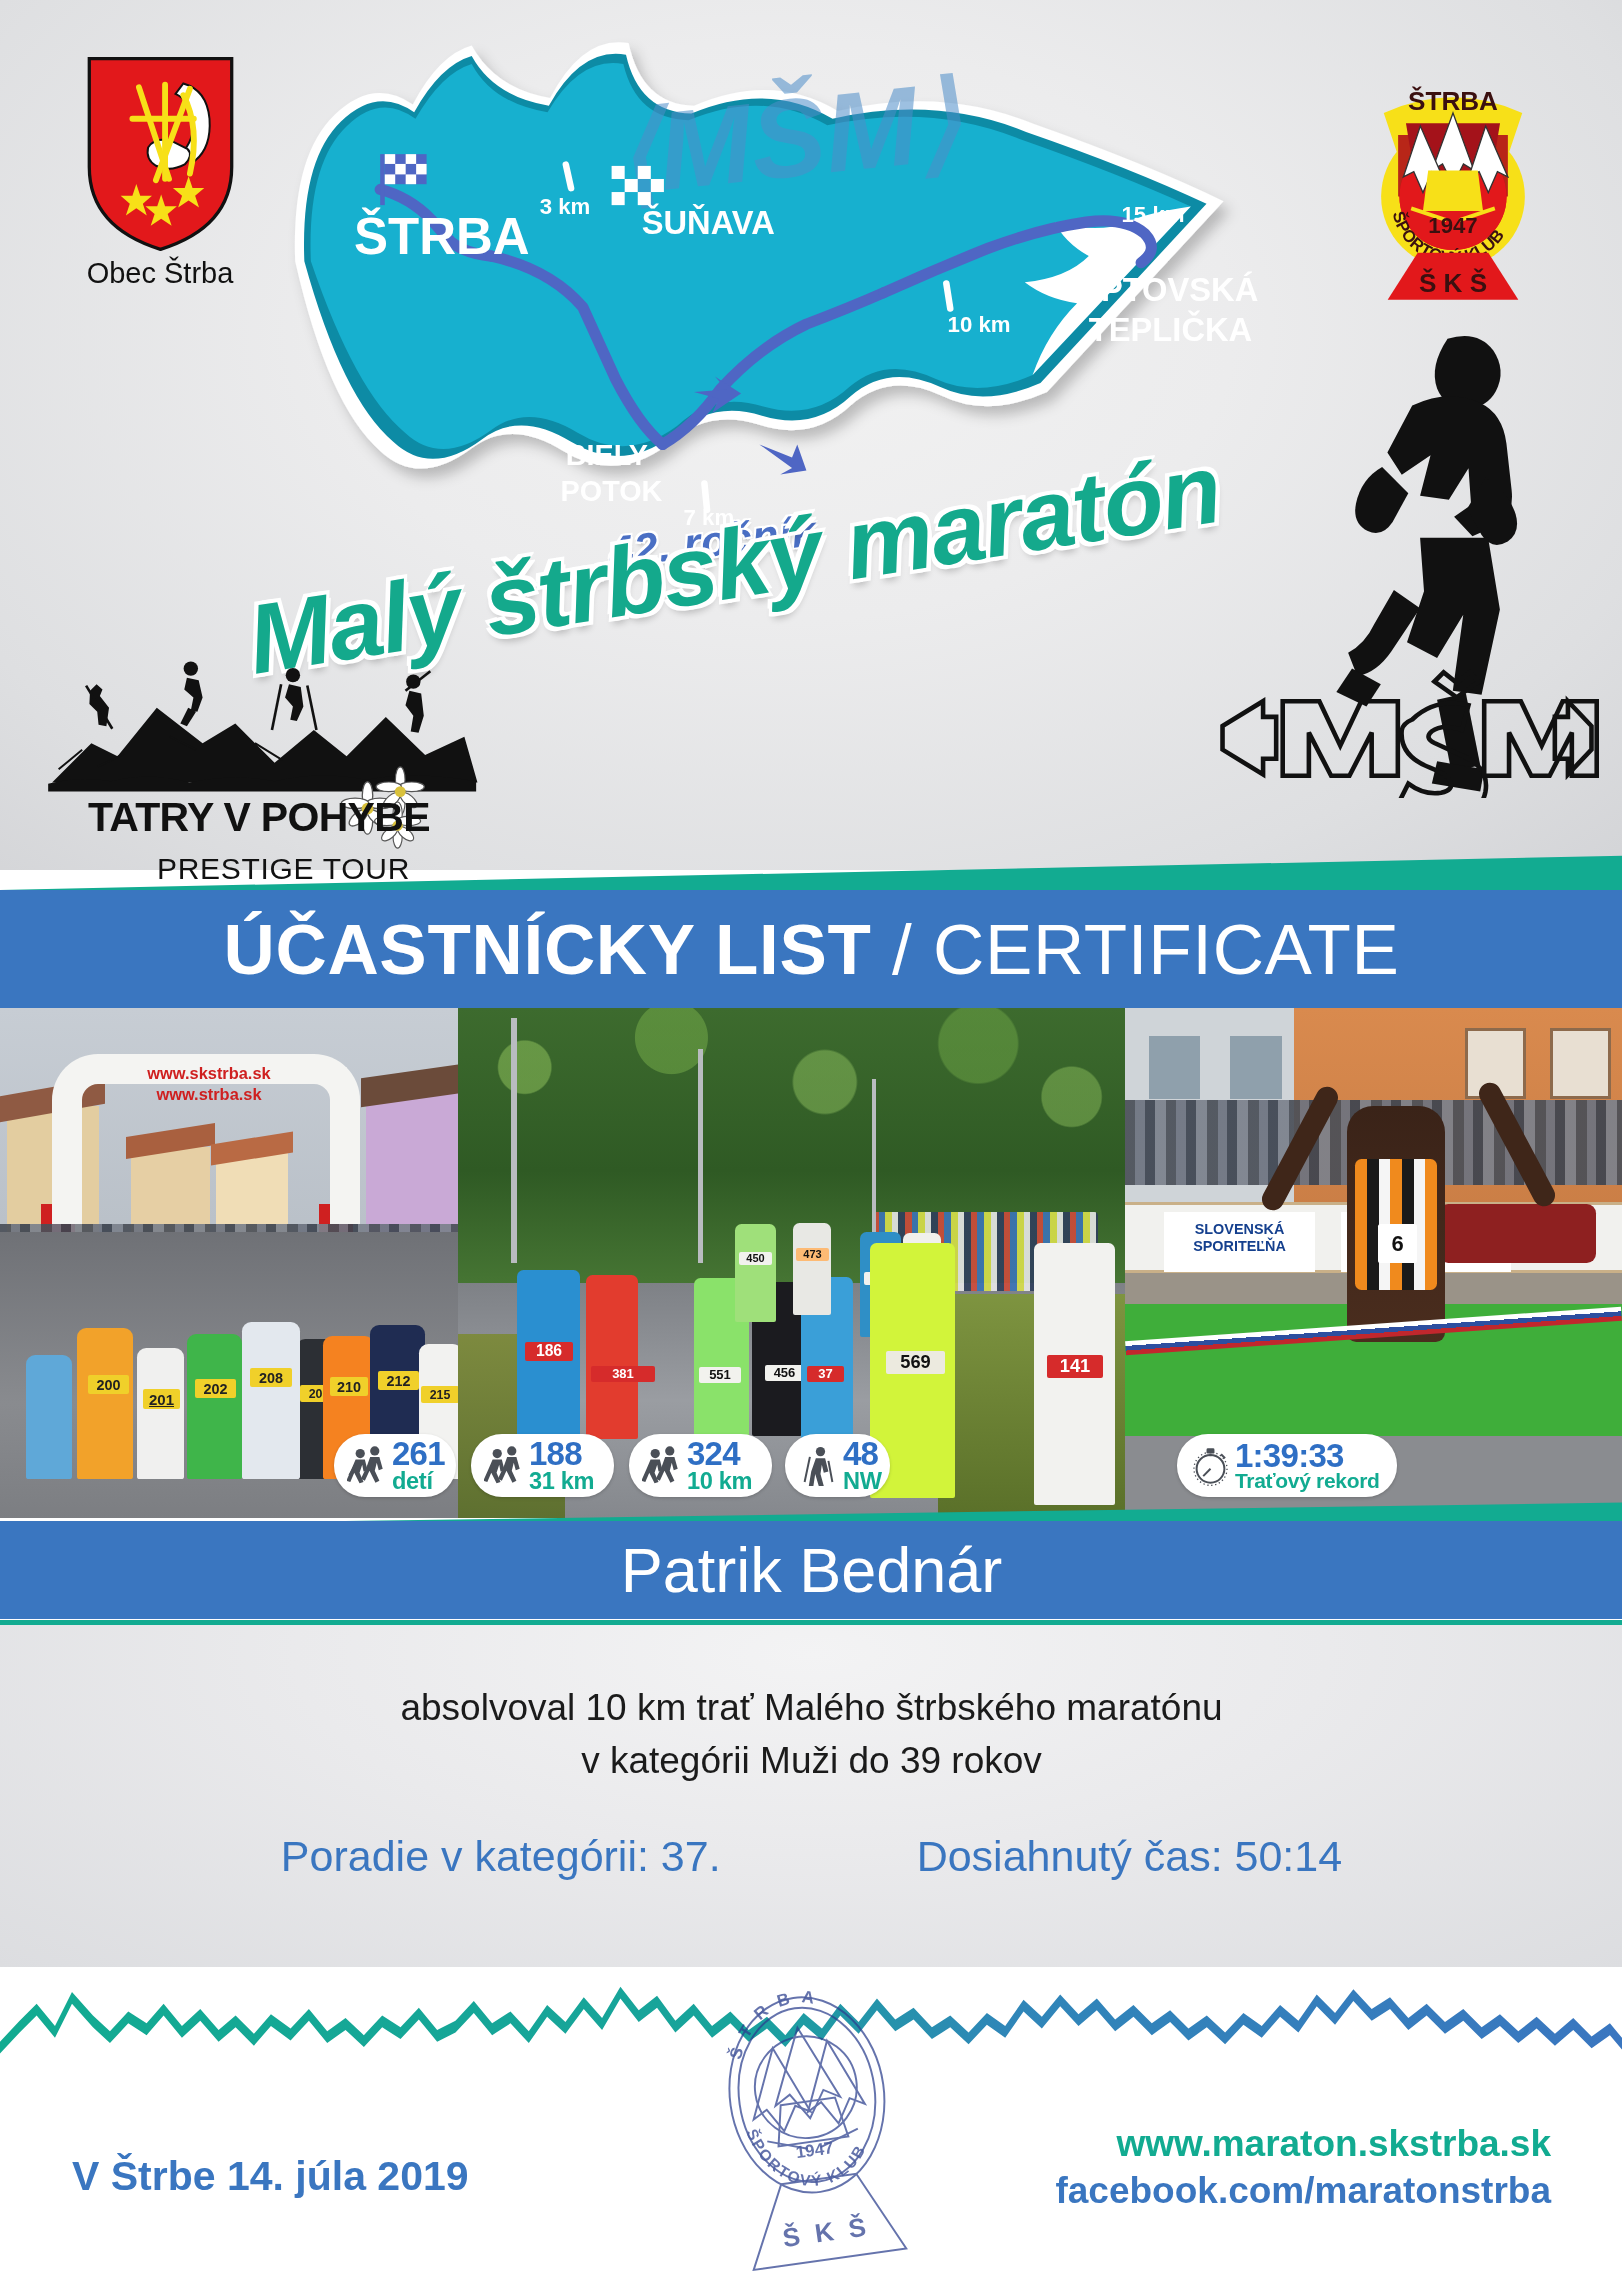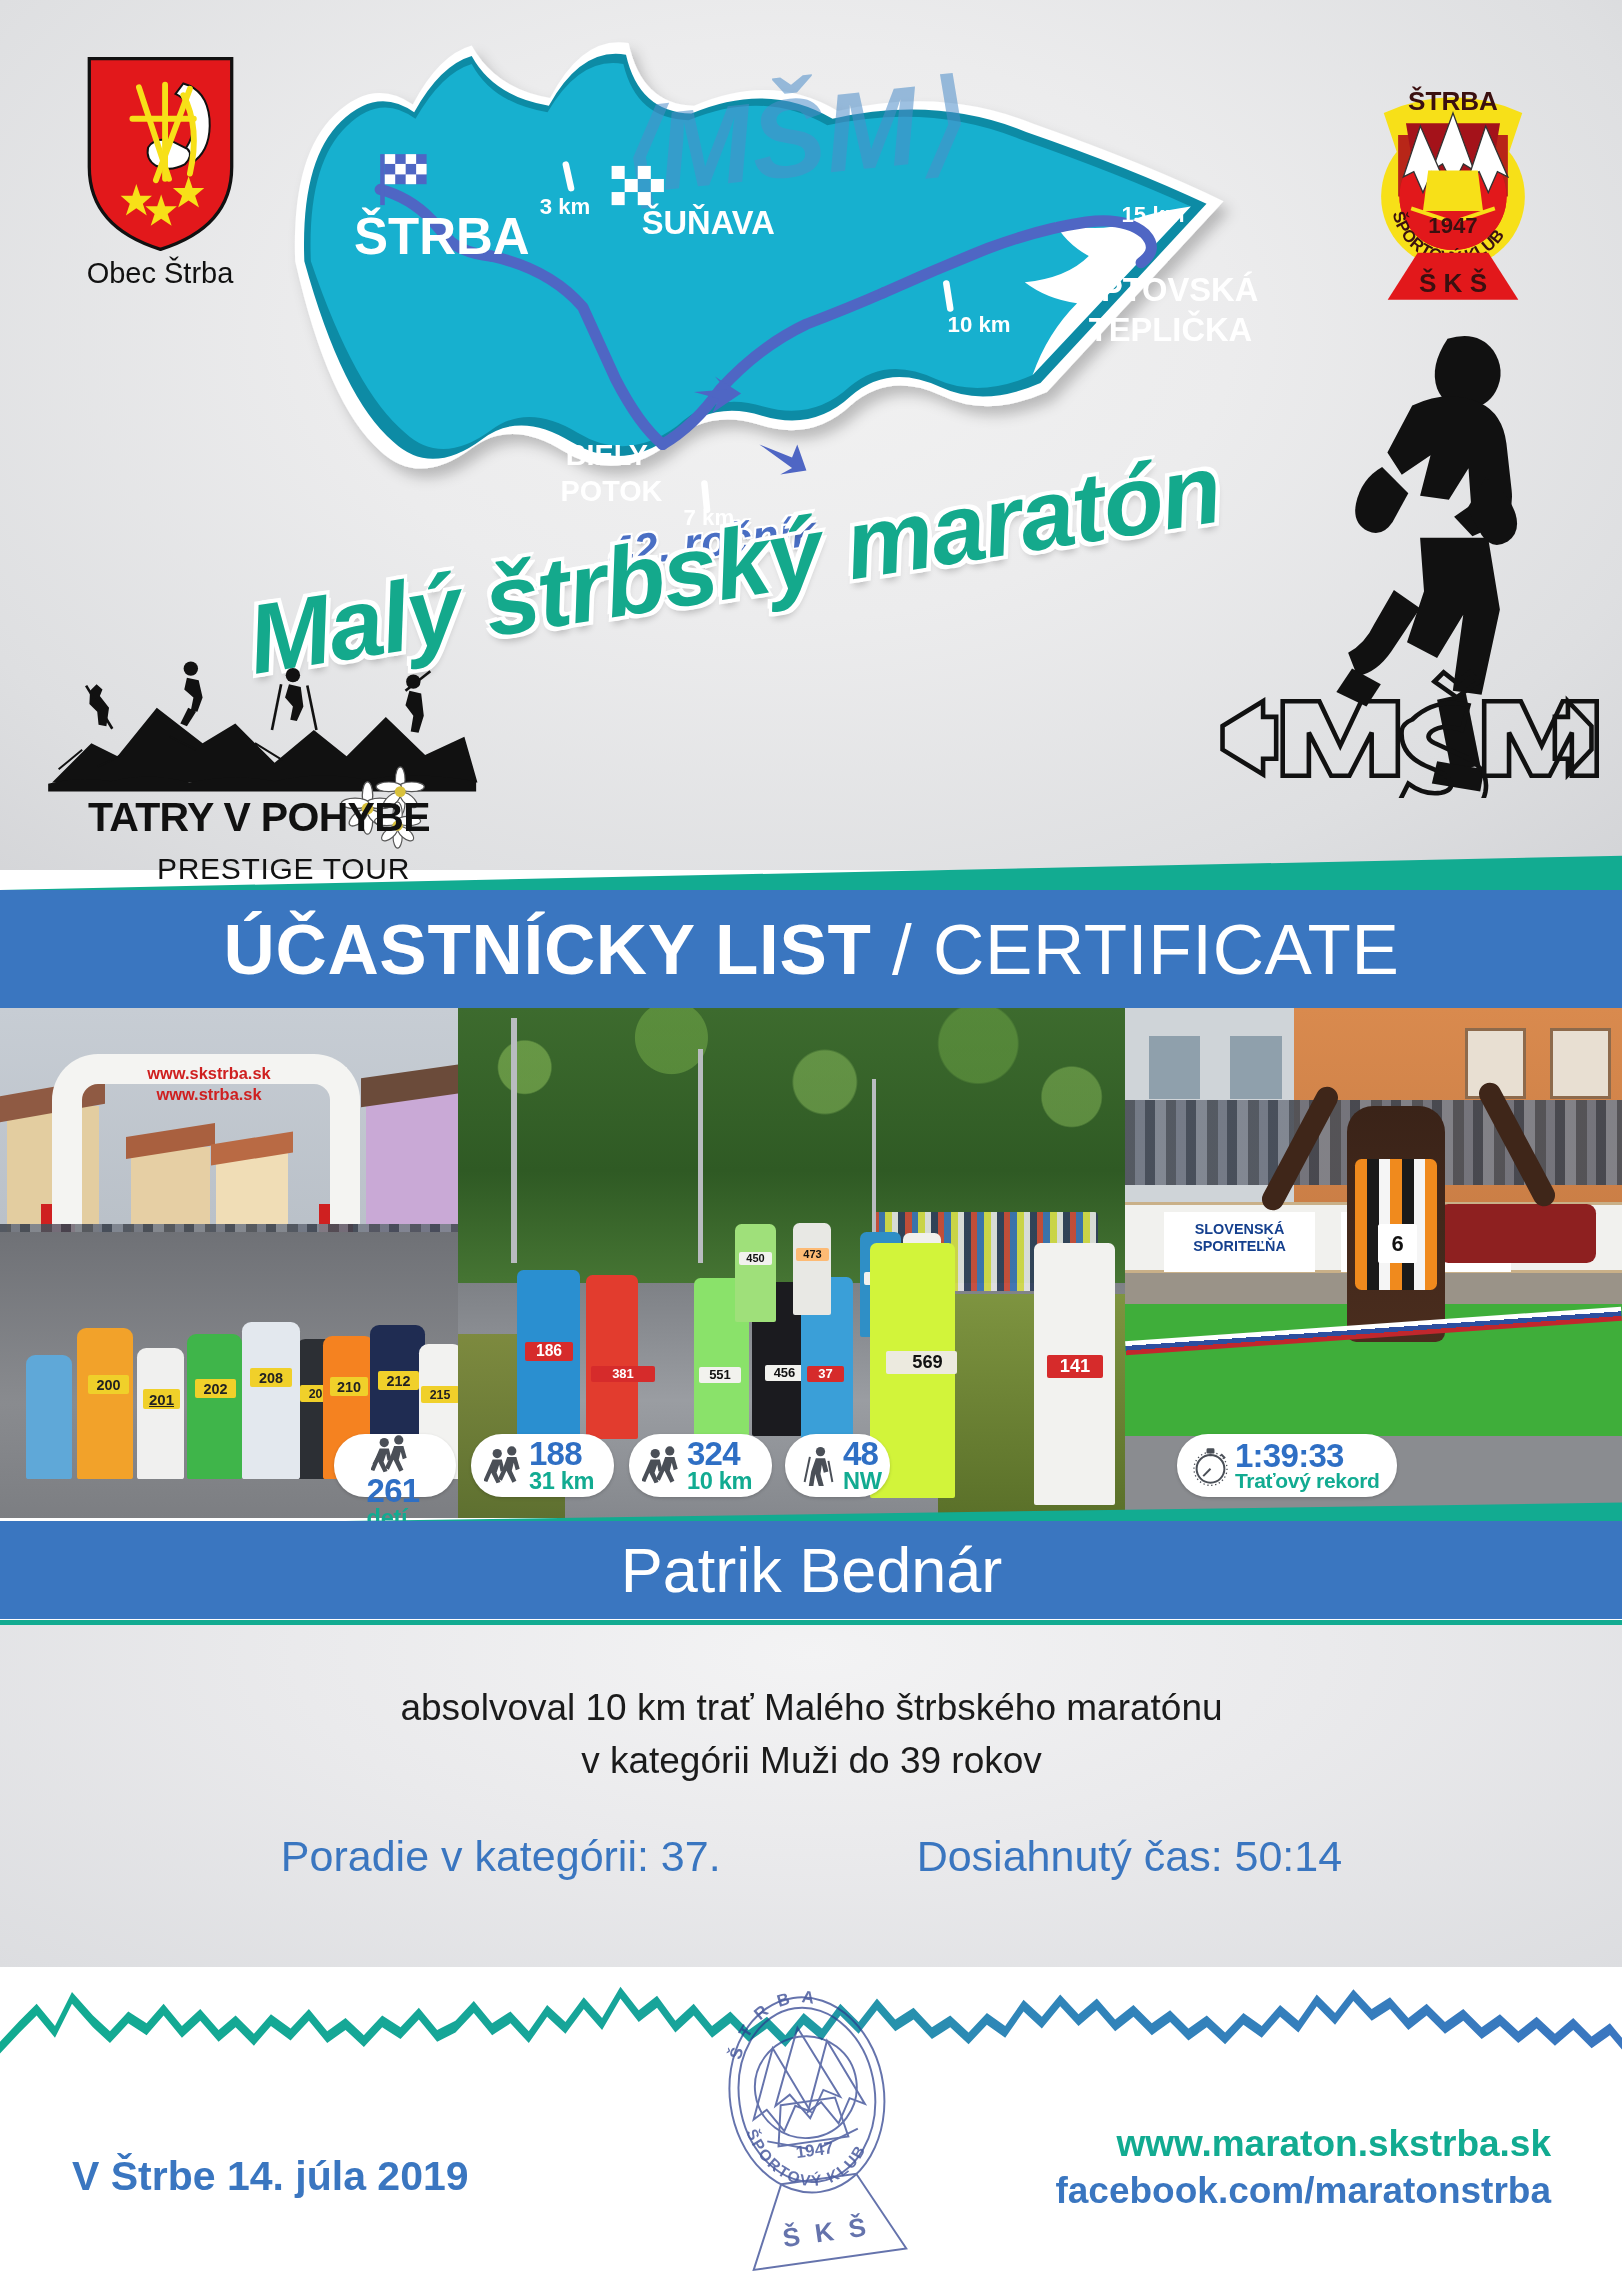--- a/index.html
+++ b/index.html
@@ -526,21 +526,21 @@
       <div class="bibr" style="left:349px;bottom:136px;width:37px;background:#d62b2b;">37</div>
       <div class="runner" style="left:277px;bottom:196px;width:41px;height:98px;background:#9fe07a;"></div>
       <div class="bibr" style="left:281px;bottom:253px;width:33px;background:#f2f2ee;color:#111;font-size:11px;">450</div>
       <div class="runner" style="left:335px;bottom:203px;width:38px;height:92px;background:#e8e8e4;"></div>
       <div class="bibr" style="left:338px;bottom:257px;width:33px;background:#fdba74;color:#111;font-size:11px;">473</div>
       <div class="runner" style="left:402px;bottom:181px;width:41px;height:105px;background:#2f8fc6;"></div>
       <div class="bibr" style="left:406px;bottom:233px;width:34px;background:#f2f2ee;color:#111;font-size:11px;">308</div>
       <div class="runner" style="left:445px;bottom:187px;width:38px;height:98px;background:#f0f0ec;"></div>
       <div class="bibr" style="left:448px;bottom:238px;width:33px;background:#d62b2b;font-size:11px;">27</div>
       <div class="runner" style="left:412px;bottom:19.6px;width:85px;height:255px;background:#d2f43a;"></div>
-      <div class="bibr" style="left:428px;bottom:144px;width:59px;background:#eceadf;color:#111;font-size:18.3px;padding-left:12px;">569</div>
+      <div class="bibr" style="left:428px;bottom:144px;width:59px;background:#eceadf;color:#111;font-size:18.3px;">569</div>
       <div class="runner" style="left:576px;bottom:13px;width:81px;height:262px;background:#f2f2ef;"></div>
       <div class="bibr" style="left:589px;bottom:140px;width:56px;background:#d62b2b;font-size:18.3px;">141</div>
     </div>
 
     <div class="photo p3">
       <div class="bldg"></div>
       <div style="position:absolute;left:0;top:0;width:34%;height:40%;background:#cfd4d8;"></div>
       <div style="position:absolute;left:23.6px;top:27.5px;width:51px;height:63px;background:#8fa0ac;"></div>
       <div style="position:absolute;left:105px;top:27.5px;width:52px;height:63px;background:#8fa0ac;"></div>
       <div style="position:absolute;left:340px;top:19.6px;width:55px;height:65px;background:#e8dfd2;border:3.3px solid #8d6a4c;"></div>
@@ -556,21 +556,21 @@
       <div class="arm" style="left:381px;top:68px;transform:rotate(-28deg);"></div>
       <div class="winner-body"></div>
       <div class="winner-vest"></div>
       <div class="winner-bib">6</div>
       <div class="tape"></div>
     </div>
   </div>
 
   <div class="badges">
 
-    <div class="badge" style="left:334px;width:122px;flex-direction:column;">
+    <div class="badge" style="left:334px;width:122px;">
       <svg class="bi" viewBox="0 0 62 62">
         <g fill="#4a4f57">
           <circle cx="20" cy="13" r="7"></circle>
             <path d="M13 22 l14 0 l4 16 l-6 2 l-2 -10 l-4 12 l6 14 l-6 2 l-8 -16 l-6 14 l-6 -2 l8 -18 z"></path>
           <line x1="13" y1="30" x2="4" y2="46" stroke="#4a4f57" stroke-width="4"></line>
           <circle cx="42" cy="9" r="7"></circle>
             <path d="M35 18 l14 0 l5 18 l-6 2 l-3 -11 l-3 12 l7 15 l-6 3 l-9 -18 l-7 15 l-6 -3 l9 -19 z"></path>
         </g>
       </svg>
       <div class="btxt">

